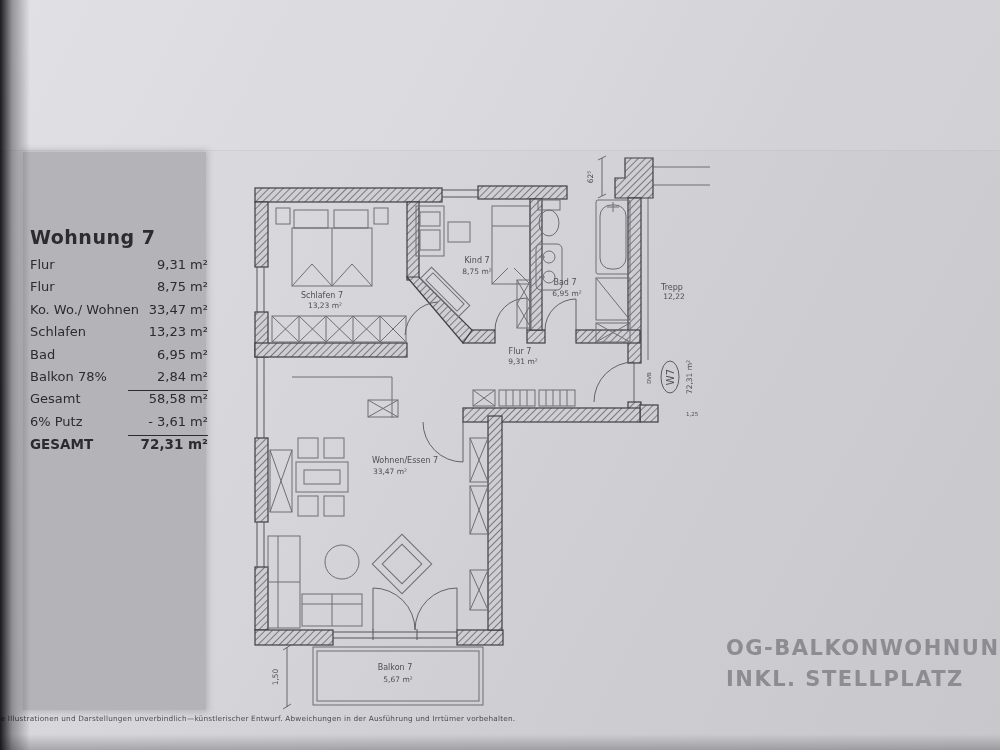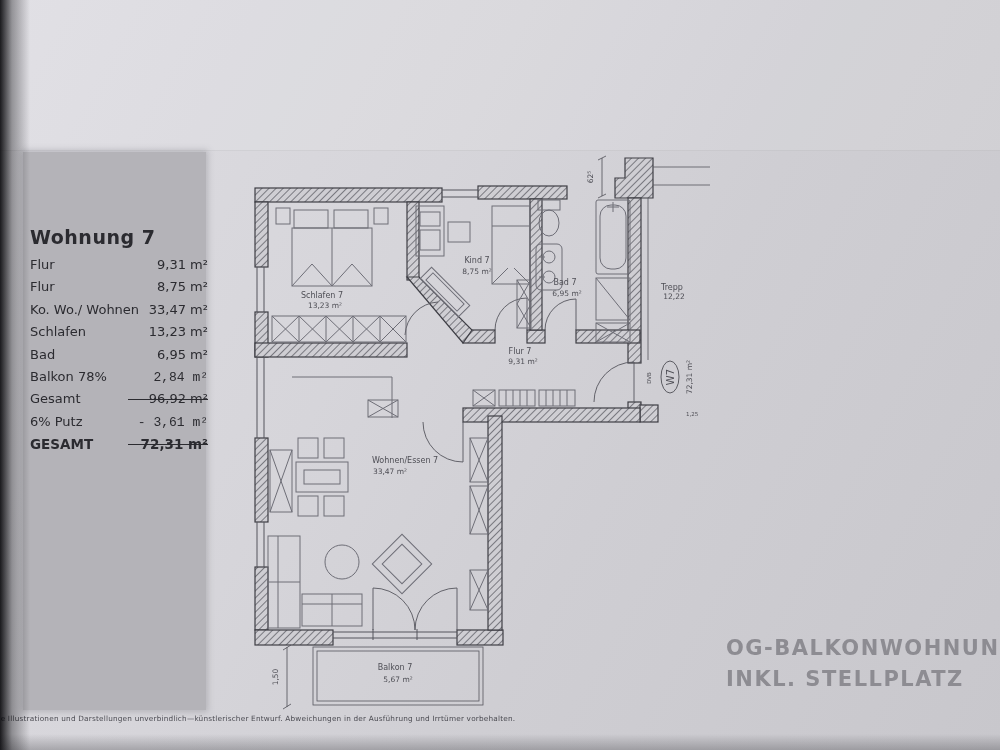--- a/index.html
+++ b/index.html
@@ -17,21 +17,21 @@
     background:linear-gradient(to top,rgba(20,20,25,0.25),rgba(20,20,25,0));}
   .gray-strip{position:absolute;left:23px;top:152px;width:183px;height:558px;
     background:#b4b3b8;box-shadow:0 0 6px 2px rgba(120,119,125,0.35);}
 
   
   .summary{position:absolute;left:30px;top:226px;width:178px;color:#2b2b30;}
   .summary .title{font-size:19px;font-weight:600;letter-spacing:0.5px;margin-bottom:9px;}
   .summary .row{display:flex;align-items:baseline;height:22.4px;font-size:13px;}
   .summary .row .lbl{flex:1;white-space:nowrap;}
   .summary .row .val{width:80px;text-align:right;white-space:nowrap;}
-  .summary .row.sumline .val{border-bottom:1.6px solid #2b2b30;padding-bottom:14px;font-family:Liberation Mono, monospace;}
+  .summary .row.sumline .val{border-bottom:1.6px solid #2b2b30;padding-bottom:6px;}
   .summary .row.grand{font-weight:bold;font-size:13.5px;}
 
   
   .watermark{position:absolute;left:726px;top:633px;color:#8d8c92;
     font-size:21px;font-weight:600;letter-spacing:1.5px;line-height:31px;white-space:nowrap;}
   .disclaimer{position:absolute;left:-9px;top:714px;font-size:7.3px;color:#4b4b52;
     letter-spacing:0.2px;white-space:nowrap;}
 
   
   .plan{position:absolute;left:250px;top:150px;}
@@ -73,21 +73,21 @@
     <div class="row">
       <span class="lbl">Bad</span>
       <span class="val">6,95 m²</span>
     </div>
     <div class="row sumline">
       <span class="lbl">Balkon 78%</span>
       <span class="val">2,84 m²</span>
     </div>
     <div class="row">
       <span class="lbl">Gesamt</span>
-      <span class="val">96,92 m²</span>
+      <span class="val">58,58 m²</span>
     </div>
     <div class="row sumline">
       <span class="lbl">6% Putz</span>
       <span class="val">- 3,61 m²</span>
     </div>
     <div class="row grand">
       <span class="lbl">GESAMT</span>
       <span class="val">72,31 m²</span>
     </div>
   </div>

